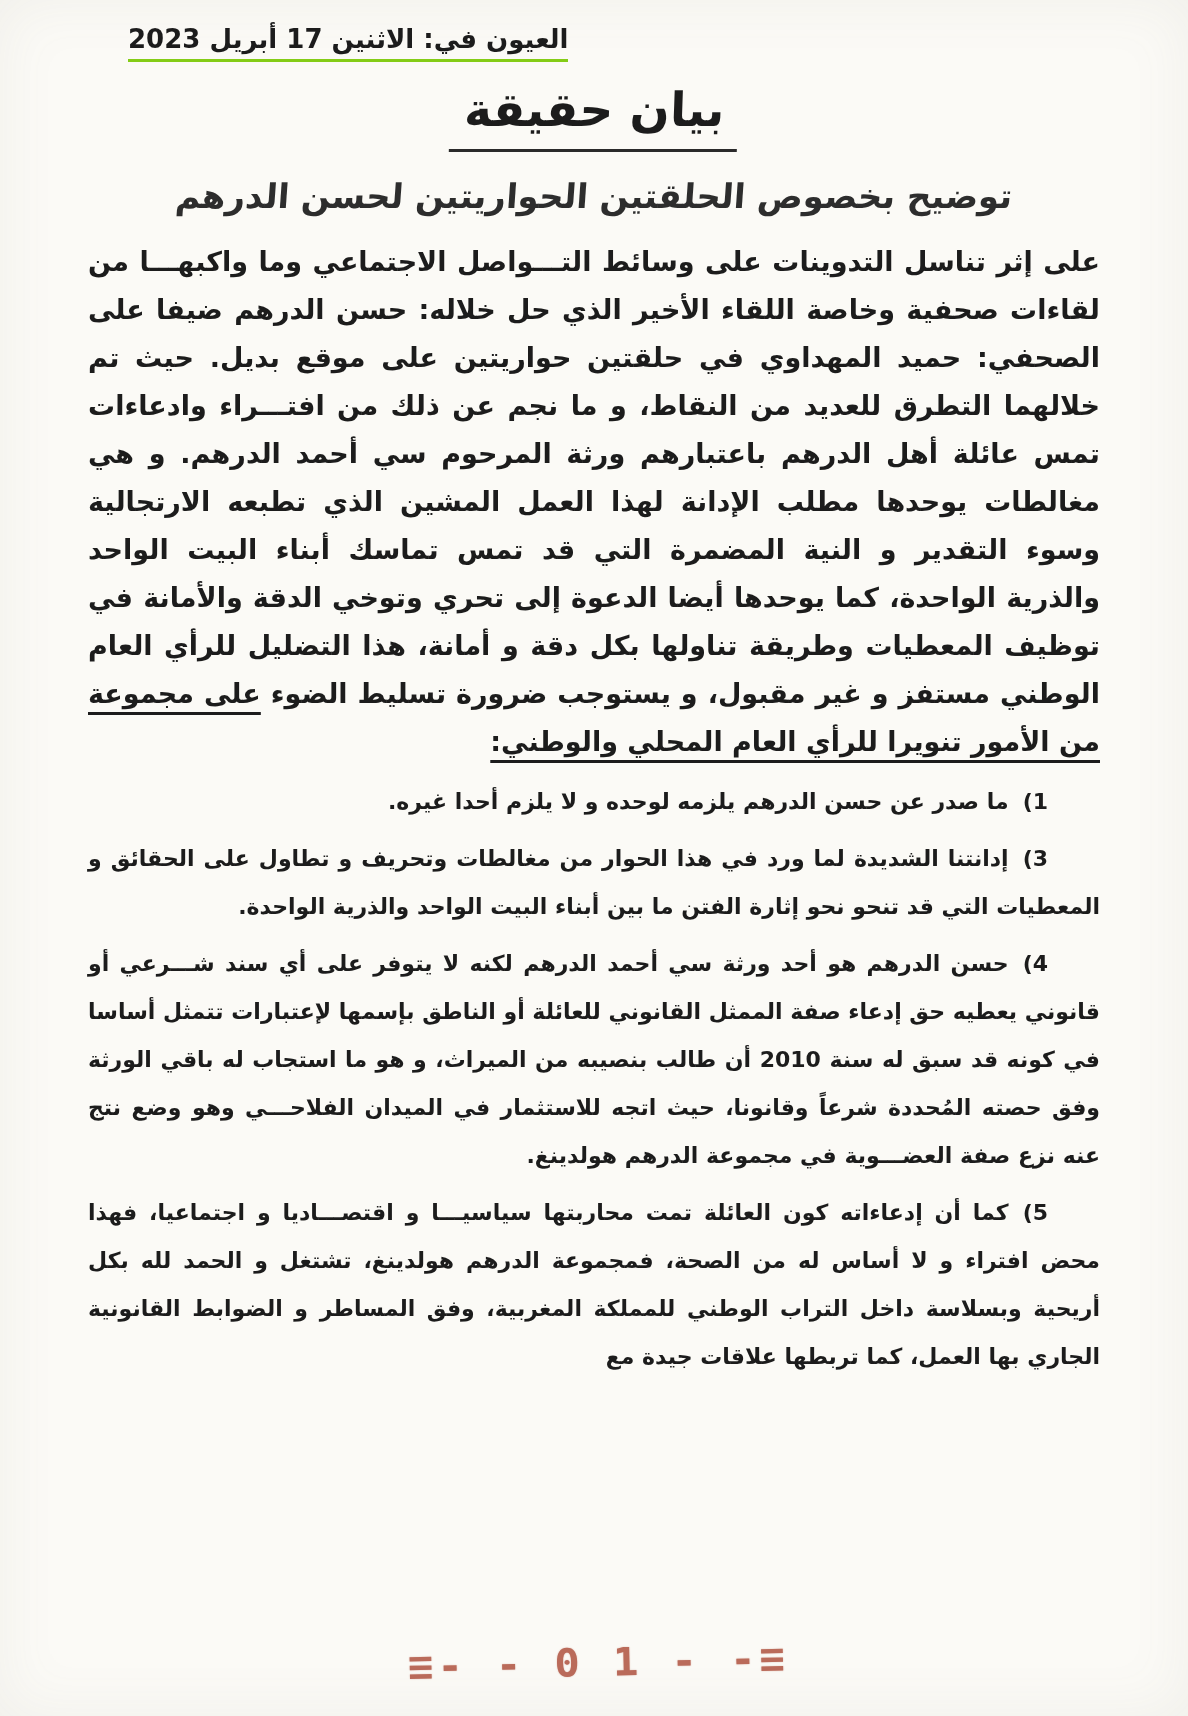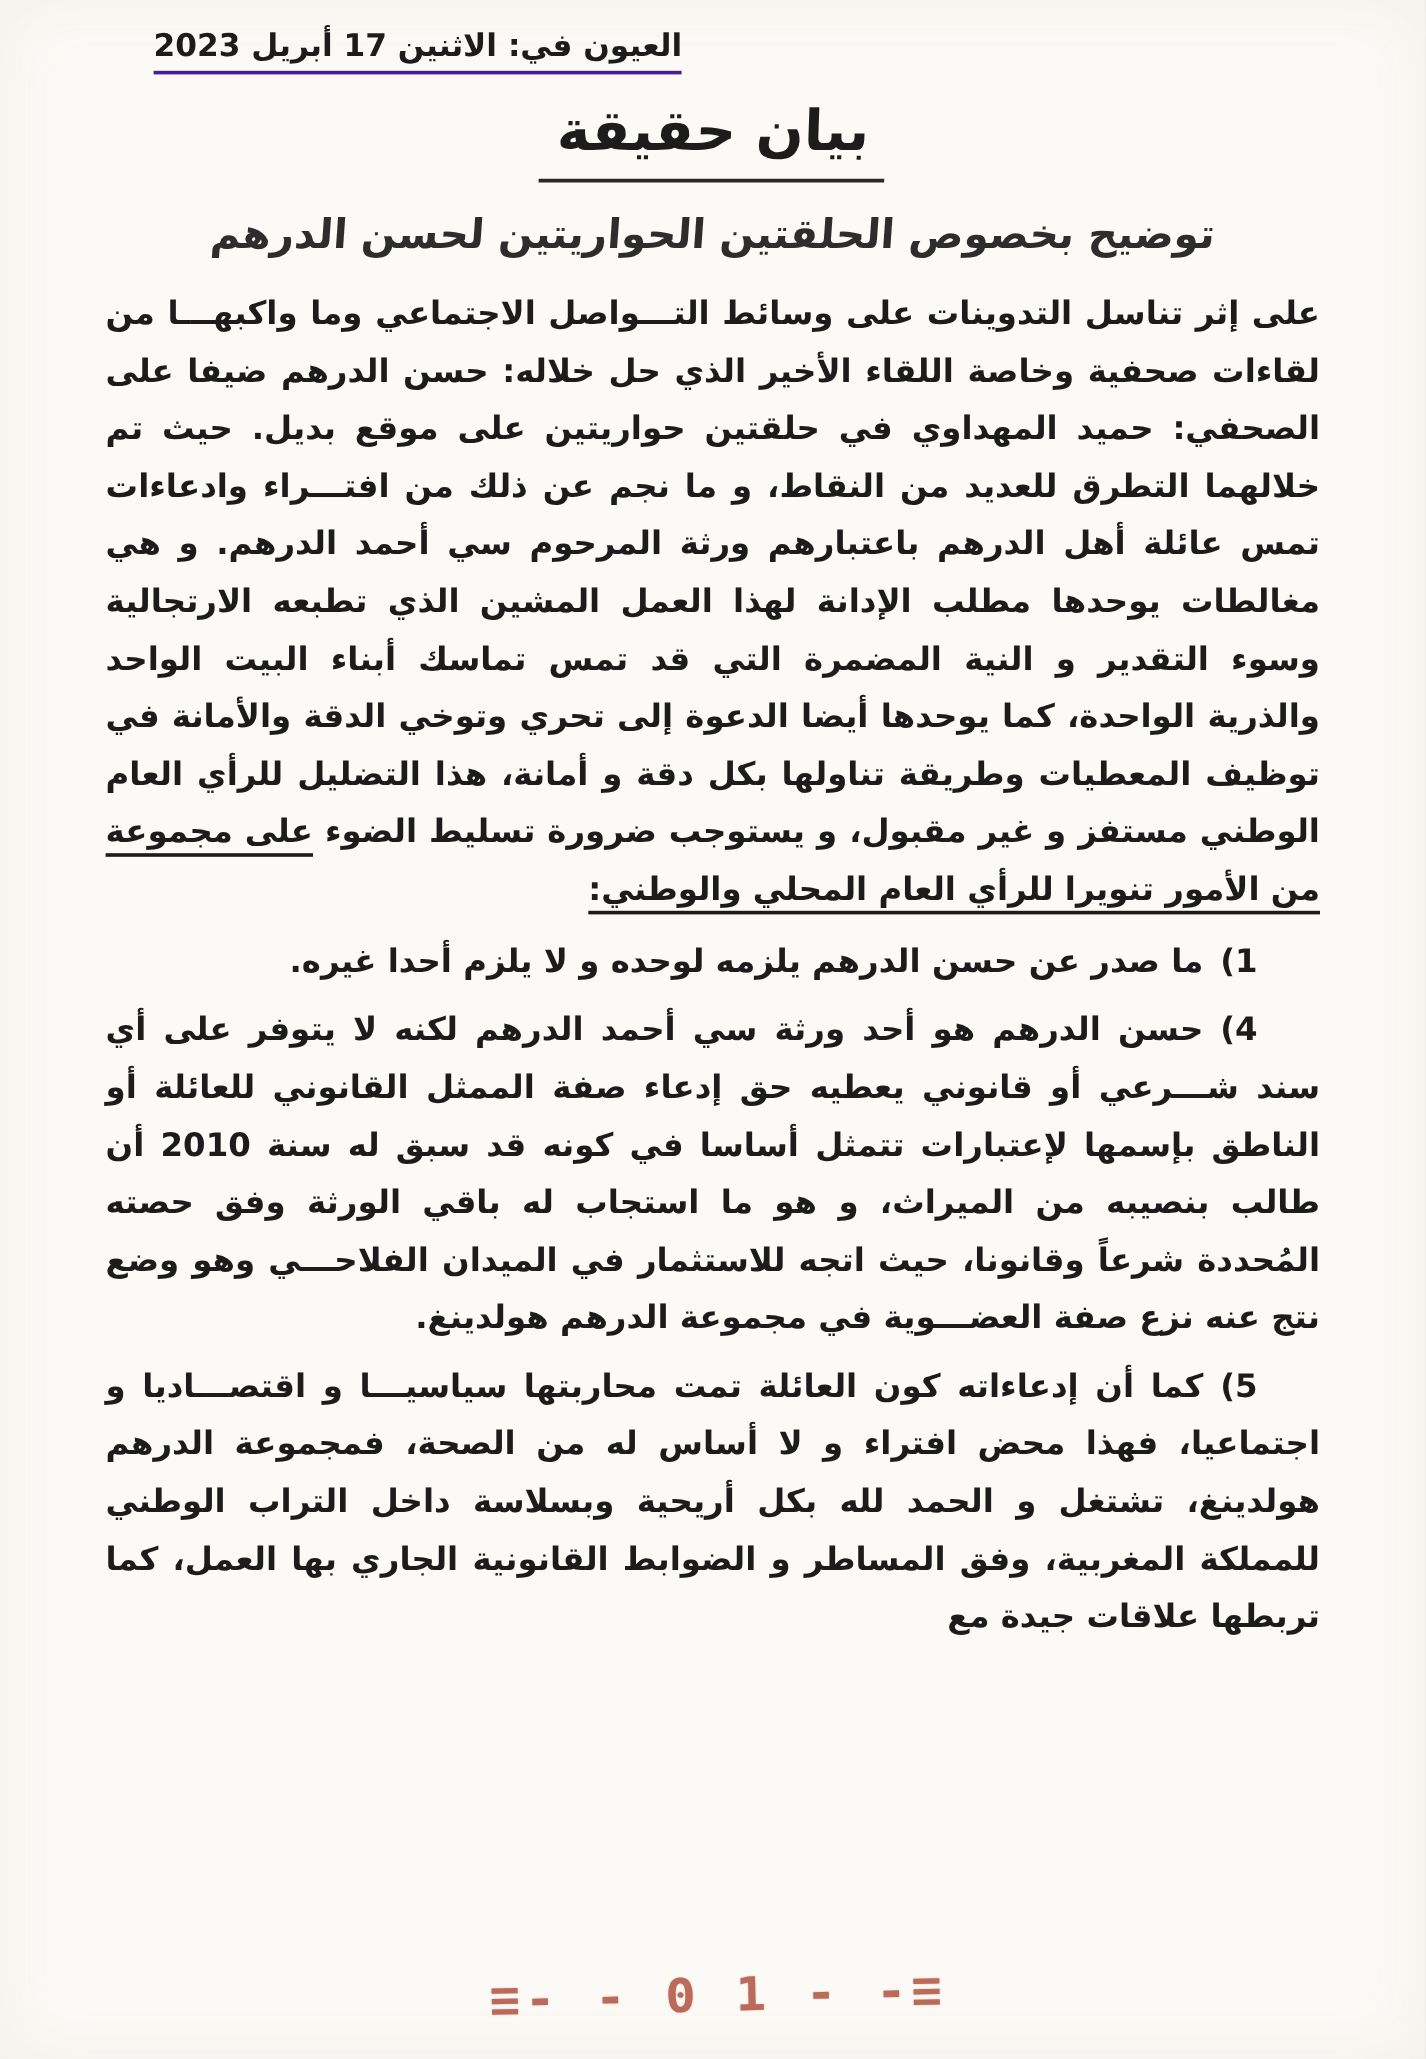--- a/index.html
+++ b/index.html
@@ -20,21 +20,21 @@
     padding:20px 88px 0 88px;
     overflow:hidden;
     box-shadow:inset 0 0 60px rgba(120,115,100,.08);
   }
   
   .date-line{
     position:absolute;
     top:24px;left:128px;
     direction:rtl;
     font-size:26px;font-weight:bold;
-    border-bottom:3px solid #4c1d95;
+    border-bottom:3px solid #84cc16;
     padding-bottom:5px;
     white-space:nowrap;
   }
   
   .title{
     margin:62px 0 0 0;
     text-align:center;
     font-size:47px;
     font-weight:bold;
     letter-spacing:0;
@@ -60,21 +60,21 @@
     font-weight:bold;
     text-align:justify;
   }
   .u-clause{
     text-decoration:underline;
     text-decoration-thickness:2.5px;
     text-underline-offset:9px;
   }
   .list{margin-top:12px;}
   .list-item{
-    font-size:27px;
+    font-size:22px;
     line-height:48px;
     font-weight:bold;
     text-align:justify;
     text-indent:52px; 
     margin:0 0 9px 0;
   }
   .marker{margin-left:14px;}
   
   .stamp{
     position:absolute;
@@ -109,20 +109,23 @@
     <span class="u-clause">على مجموعة من الأمور تنويرا للرأي العام المحلي والوطني:</span>
   </div>
 
   <div class="list">
 
     <div class="list-item">
       <span class="marker">1)</span><span>ما صدر عن حسن الدرهم يلزمه لوحده و لا يلزم أحدا غيره.</span>
     </div>
 
 
+    <div class="list-item">
+      <span class="marker">3)</span><span>إدانتنا الشديدة لما ورد في هذا الحوار من مغالطات وتحريف و تطاول على الحقائق و المعطيات التي قد تنحو نحو إثارة الفتن ما بين أبناء البيت الواحد والذرية الواحدة.</span>
+    </div>
 
     <div class="list-item">
       <span class="marker">4)</span><span>حسن الدرهم هو أحد ورثة سي أحمد الدرهم لكنه لا يتوفر على أي سند شـــرعي أو قانوني يعطيه حق إدعاء صفة الممثل القانوني للعائلة أو الناطق بإسمها لإعتبارات تتمثل أساسا في كونه قد سبق له سنة 2010 أن طالب بنصيبه من الميراث، و هو ما استجاب له باقي الورثة وفق حصته المُحددة شرعاً وقانونا، حيث اتجه للاستثمار في الميدان الفلاحـــي وهو وضع نتج عنه نزع صفة العضـــوية في مجموعة الدرهم هولدينغ.</span>
     </div>
 
     <div class="list-item">
       <span class="marker">5)</span><span>كما أن إدعاءاته كون العائلة تمت محاربتها سياسيـــا و اقتصـــاديا و اجتماعيا، فهذا محض افتراء و لا أساس له من الصحة، فمجموعة الدرهم هولدينغ،  تشتغل و الحمد لله بكل أريحية وبسلاسة داخل التراب الوطني للمملكة المغربية، وفق المساطر و الضوابط القانونية الجاري بها العمل، كما تربطها علاقات جيدة مع</span>
     </div>
 
   </div>

